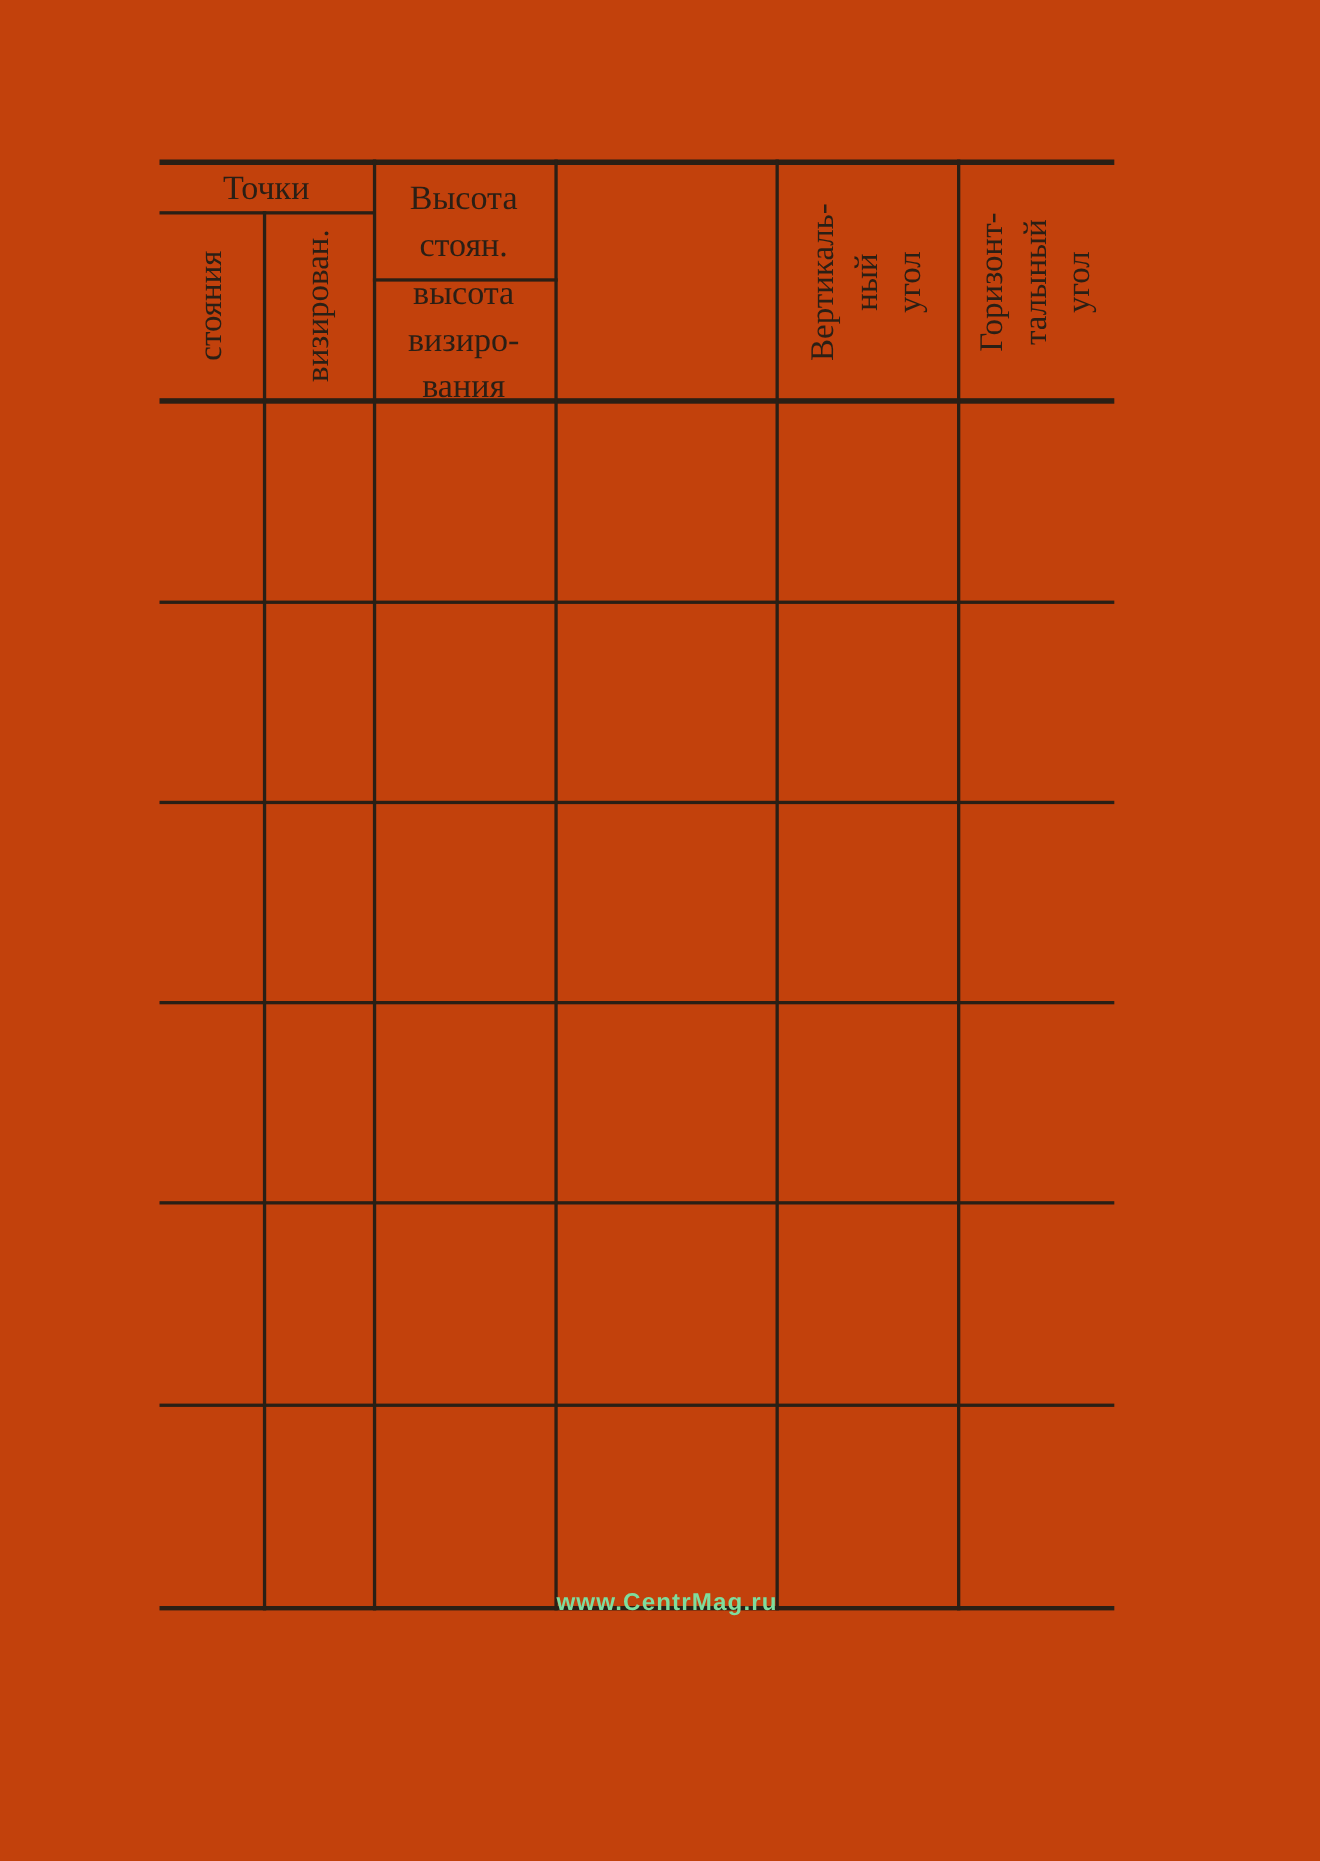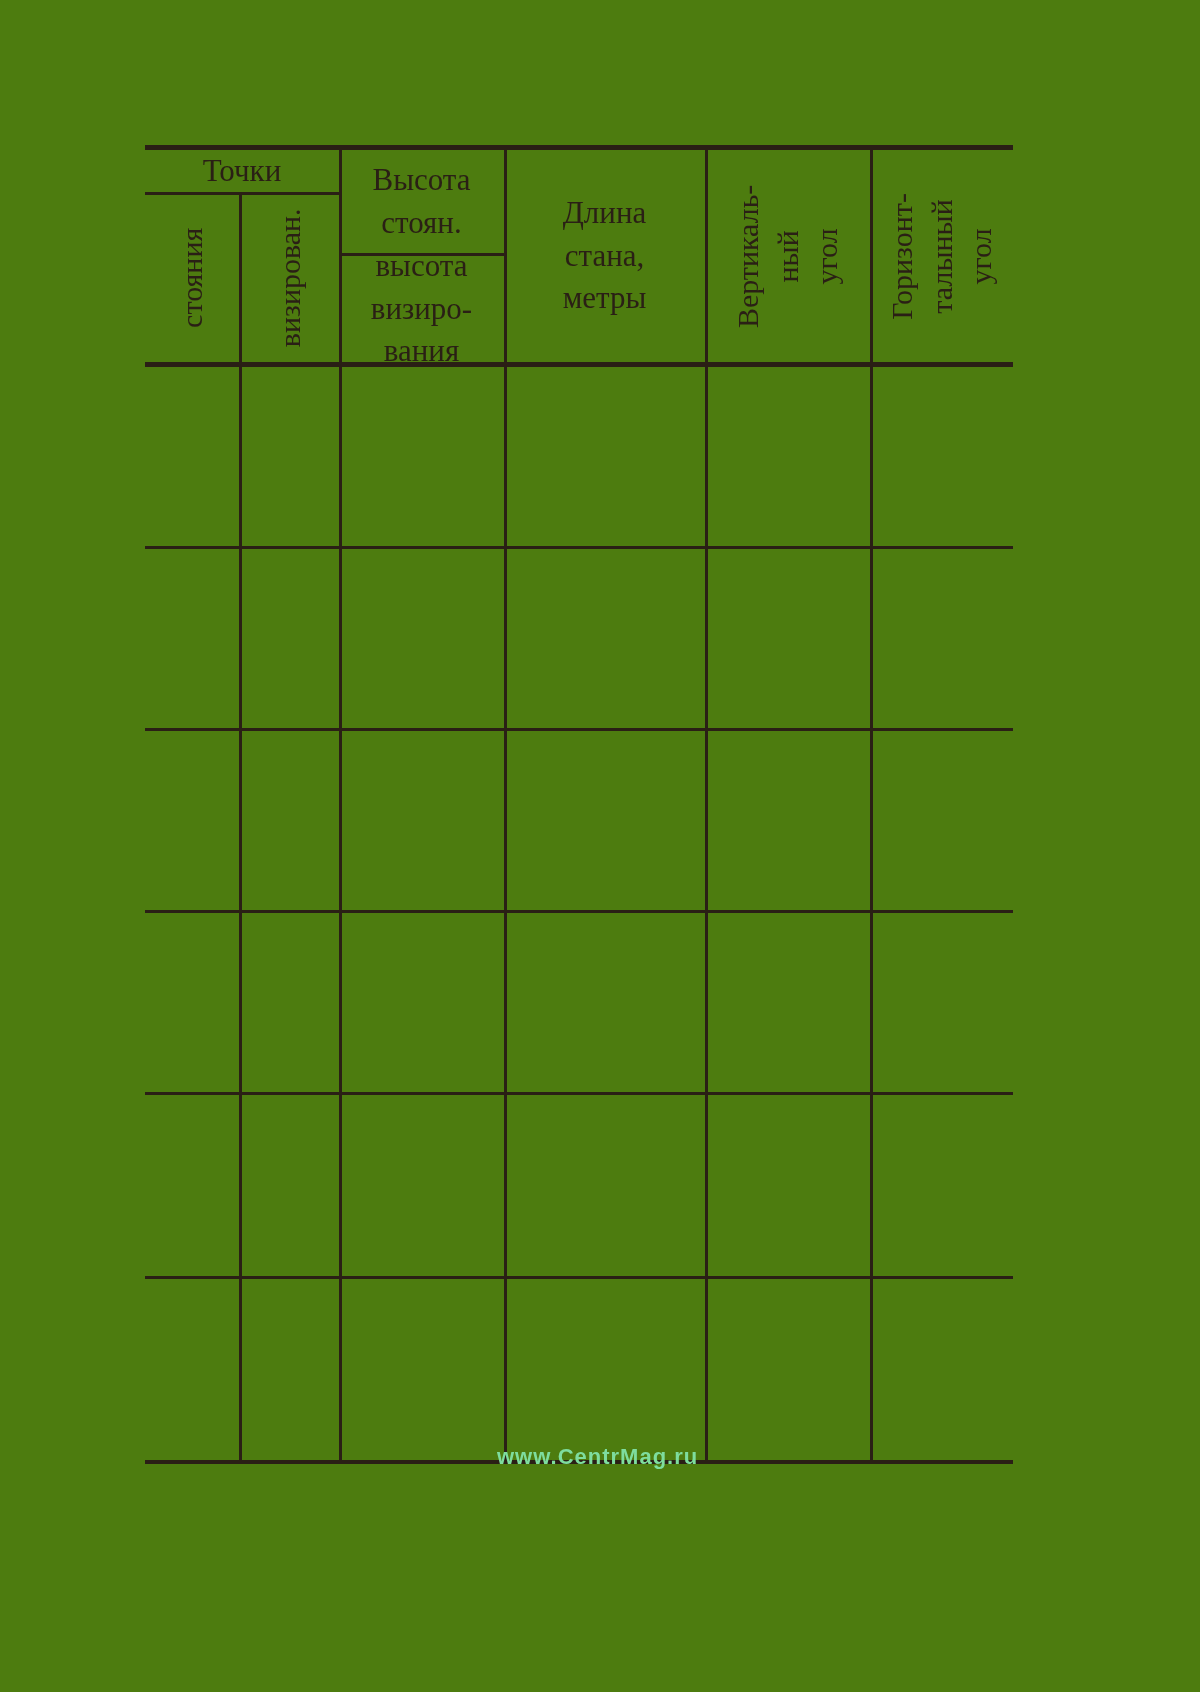--- a/index.html
+++ b/index.html
@@ -38,31 +38,31 @@
   }
   .body-row { display:flex; flex:1; }
   .body-cell { height:100%; }
   .bc0 { width:94px; } .bc1 { width:100px; } .bc2 { width:165px; }
   .bc3 { width:201px; } .bc4 { width:165px; } .bc5 { width:143px; }
 
   .watermark {
     position:absolute; left:497px; top:1444px; width:210px;
     font-family:"Liberation Sans","DejaVu Sans",sans-serif;
     font-weight:bold; font-size:22px; letter-spacing:1px;
-    text-align:left;
+    text-align:right;
   }
   .footer-signature {
     position:absolute; left:333px; top:1486px;
     font-size:46px;
   }
 </style>
 </head>
 <body>
 
-<div class="page" style="background: #4d7c0f; color: rgb(42, 31, 21);">
+<div class="page" style="background: #c2410c; color: rgb(42, 31, 21);">
 
   <div class="table-area">
 
     <div class="hline thick" style="left: 0px; top: 0px; width: 868px; background: rgb(42, 31, 21);"></div>
     <div class="hline thin" style="left: 0px; top: 47px; width: 196px; background: rgb(42, 31, 21);"></div>
     <div class="hline thin" style="left: 194px; top: 108px; width: 168px; background: rgb(42, 31, 21);"></div>
     <div class="hline thick" style="left: 0px; top: 217px; width: 868px; background: rgb(42, 31, 21);"></div>
     <div class="hline thin" style="left: 0px; top: 401px; width: 868px; background: rgb(42, 31, 21);"></div>
     <div class="hline thin" style="left: 0px; top: 583px; width: 868px; background: rgb(42, 31, 21);"></div>
     <div class="hline thin" style="left: 0px; top: 765px; width: 868px; background: rgb(42, 31, 21);"></div>
@@ -92,25 +92,20 @@
       <span>Высота
 стоян.</span>
     </div>
 
     <div class="hcell" style="left:194px; top:111px; width:165px; height:106px;">
       <span>высота
 визиро-
 вания</span>
     </div>
 
-    <div class="hcell" style="left:359px; top:5px; width:201px; height:212px;">
-      <span>Длина
-стана,
-метры</span>
-    </div>
 
     <div class="hcell" style="left:560px; top:5px; width:165px; height:212px;">
       <span class="vtext">Вертикаль-
 ный
 угол</span>
     </div>
 
     <div class="hcell" style="left:725px; top:5px; width:143px; height:212px;">
       <span class="vtext">Горизонт-
 талыный

